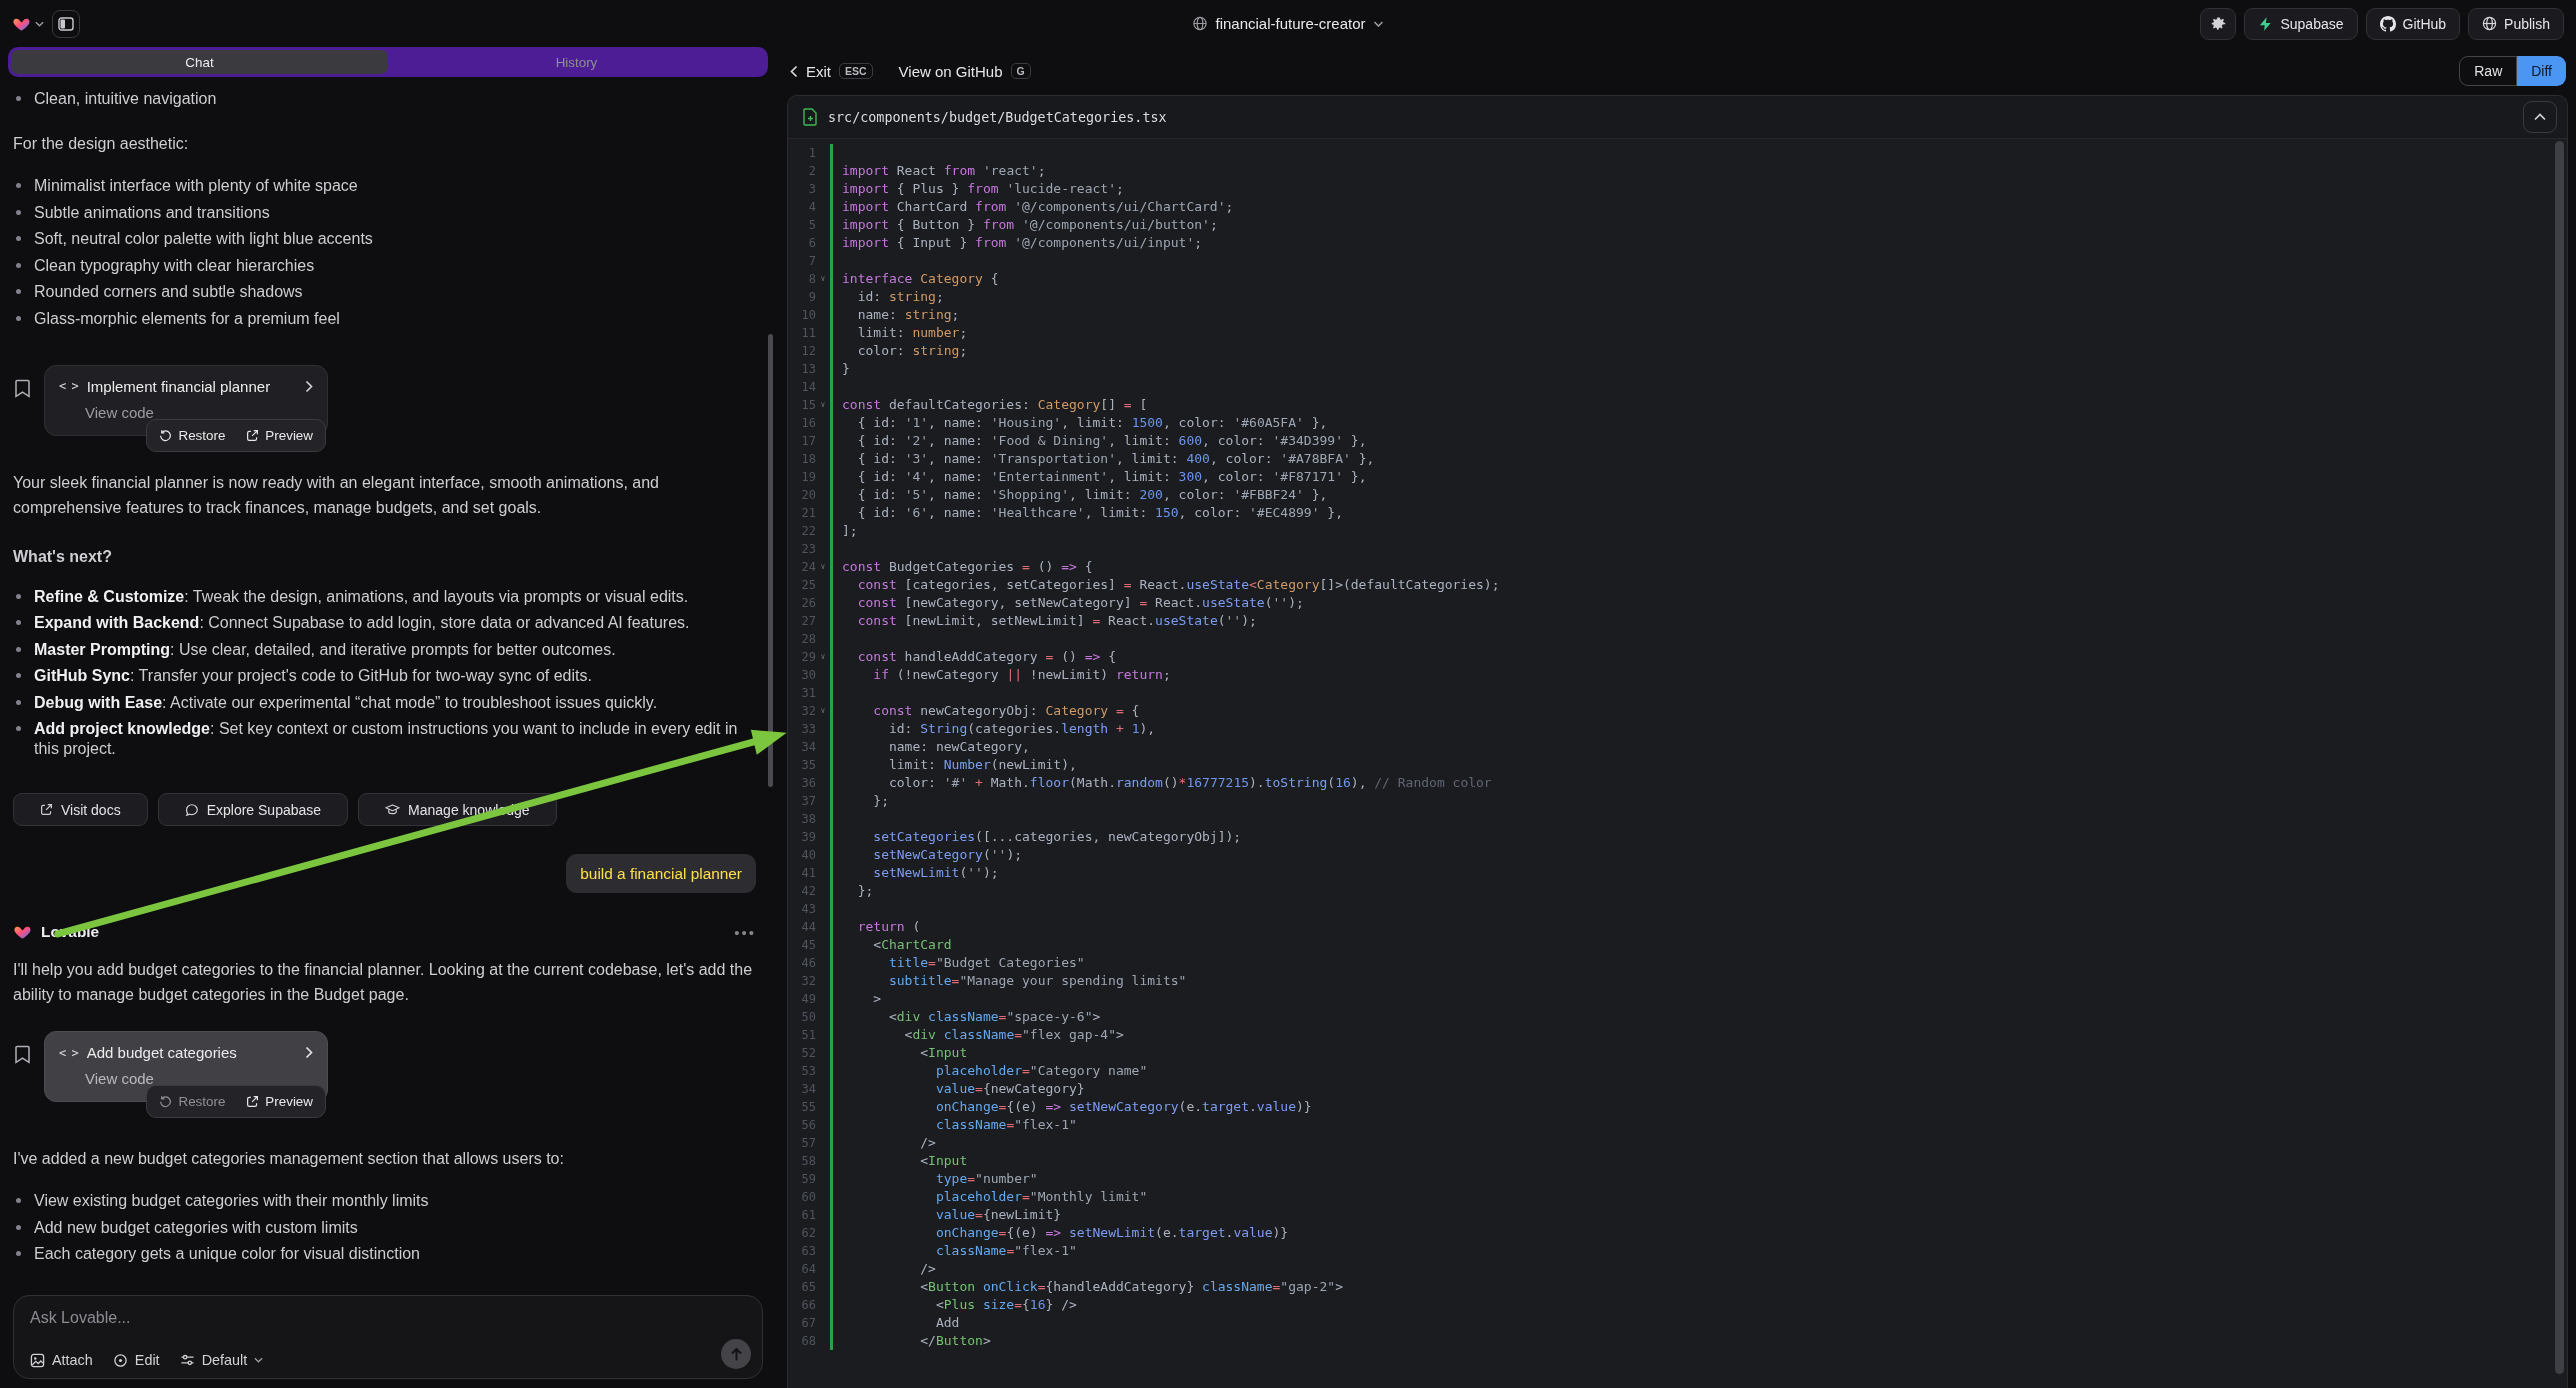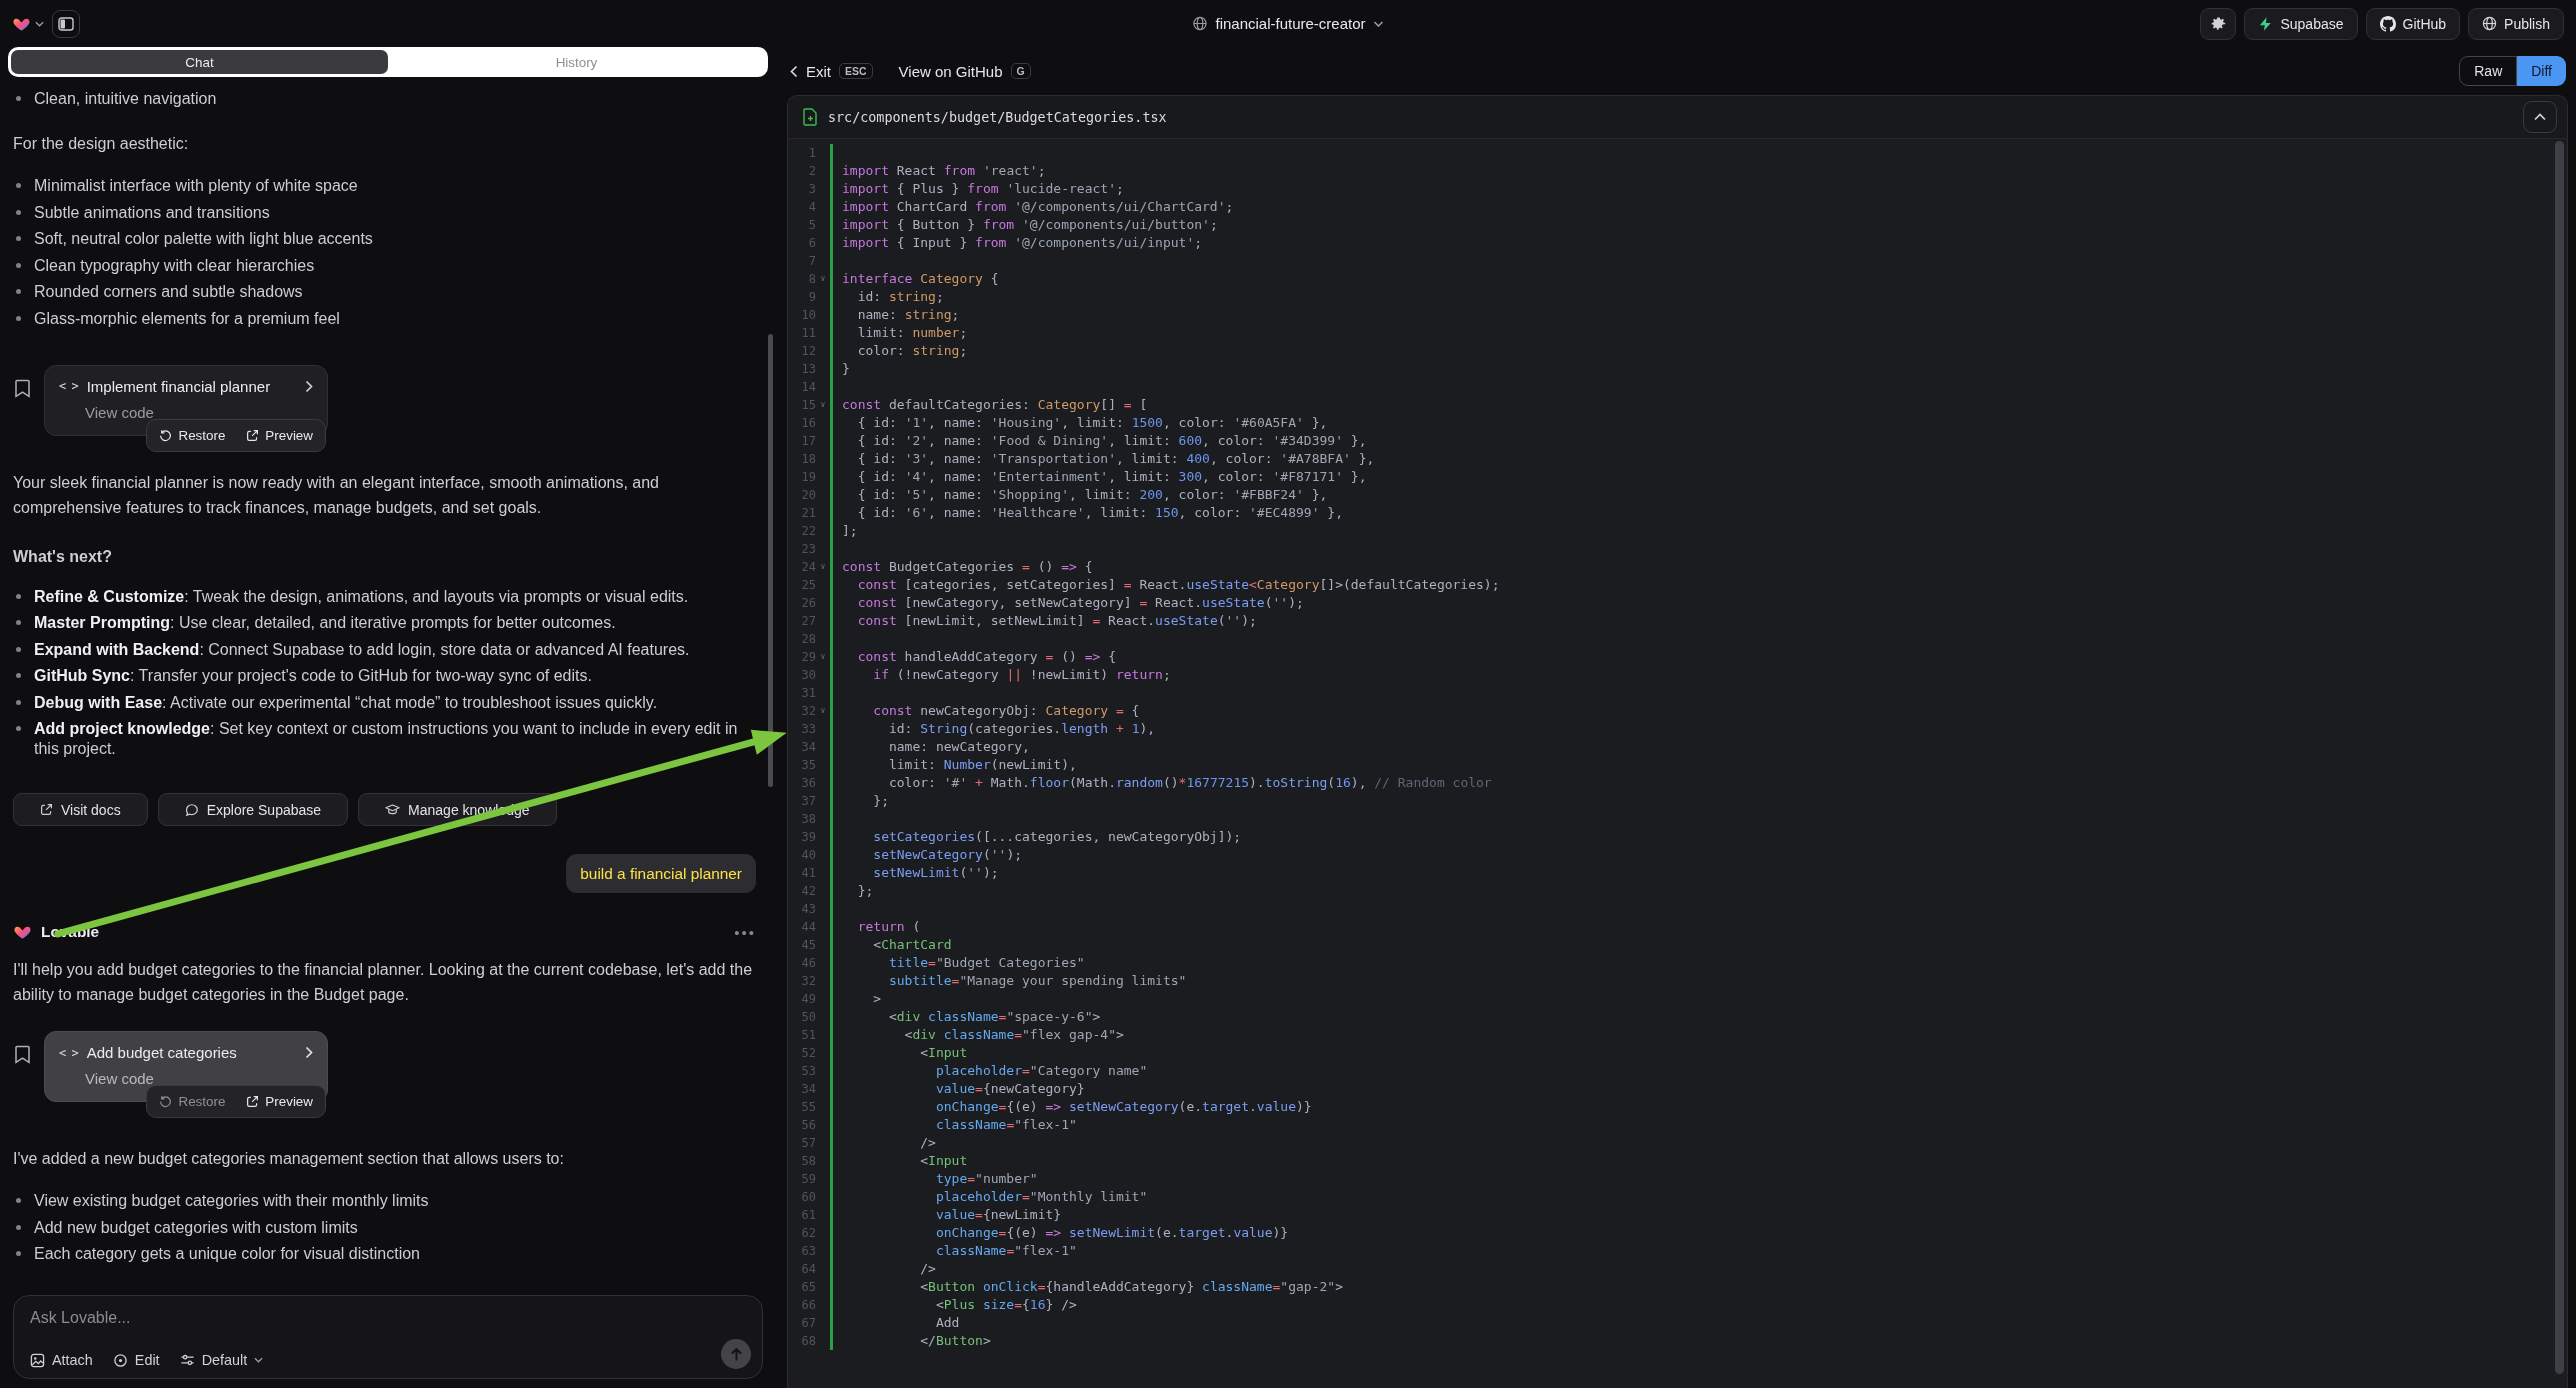--- a/index.html
+++ b/index.html
@@ -22,21 +22,21 @@
   .tb-right{margin-left:auto;display:flex;align-items:center;gap:8px;}
   .tb-btn{height:32px;display:flex;align-items:center;gap:7px;padding:0 13px;background:#1b1b1f;border:1px solid #303036;border-radius:9px;font-size:14px;color:#e6e6e9;}
   .tb-btn.sq{width:36px;padding:0;justify-content:center;}
 
   
   .main{display:flex;height:1341px;}
   .chat-col{width:776px;display:flex;flex-direction:column;position:relative;}
   .code-col{flex:1;display:flex;flex-direction:column;min-width:0;}
 
   
-  .tabs{margin:0 8px;height:30px;background:#ffffff;border-radius:10px;padding:3px;display:flex;}
+  .tabs{margin:0 8px;height:30px;background:#4c1d95;border-radius:10px;padding:3px;display:flex;}
   .tab{flex:1;display:flex;align-items:center;justify-content:center;font-size:13.4px;color:var(--muted);border-radius:7px;}
   .tab.active{background:#3a3a3f;color:#ececee;}
 
   
   .messages{flex:1;overflow:hidden;position:relative;padding:6px 20px 0 13px;}
   .messages p{font-size:16px;line-height:25px;color:var(--txt);}
   .bullets{list-style:none;}
   .bullets li{font-size:16px;line-height:20px;margin-bottom:6.5px;padding-left:21px;position:relative;color:var(--txt);}
   .bullets li::before{content:"";position:absolute;left:3px;top:7px;width:5px;height:5px;border-radius:50%;background:#82828a;}
   .bullets li b{color:var(--txt-bright);}
@@ -229,22 +229,22 @@
             </div>
           </div>
         </div>
 
         <p class="mt30" style="margin-top:34px">Your sleek financial planner is now ready with an elegant interface, smooth animations, and comprehensive features to track finances, manage budgets, and set goals.</p>
 
         <p class="h-bold mt24">What's next?</p>
 
         <ul class="bullets mt18">
           <li><b>Refine &amp; Customize</b><span>: Tweak the design, animations, and layouts via prompts or visual edits.</span></li>
+          <li><b>Expand with Backend</b><span>: Connect Supabase to add login, store data or advanced AI features.</span></li>
           <li><b>Master Prompting</b><span>: Use clear, detailed, and iterative prompts for better outcomes.</span></li>
-          <li><b>Expand with Backend</b><span>: Connect Supabase to add login, store data or advanced AI features.</span></li>
           <li><b>GitHub Sync</b><span>: Transfer your project's code to GitHub for two-way sync of edits.</span></li>
           <li><b>Debug with Ease</b><span>: Activate our experimental “chat mode” to troubleshoot issues quickly.</span></li>
           <li><b>Add project knowledge</b><span>: Set key context or custom instructions you want to include in every edit in this project.</span></li>
         </ul>
 
         <div class="qa-row mt34">
           <div class="qa-btn">
             <svg width="13" height="13" viewBox="0 0 16 16">
                 <path d="M6 3H4a2 2 0 0 0-2 2v7a2 2 0 0 0 2 2h7a2 2 0 0 0 2-2v-2" fill="none" stroke="#cfcfd4" stroke-width="1.5"></path>
                 <path d="M9.5 2H14v4.5M14 2L7.5 8.5" fill="none" stroke="#cfcfd4" stroke-width="1.5"></path>

